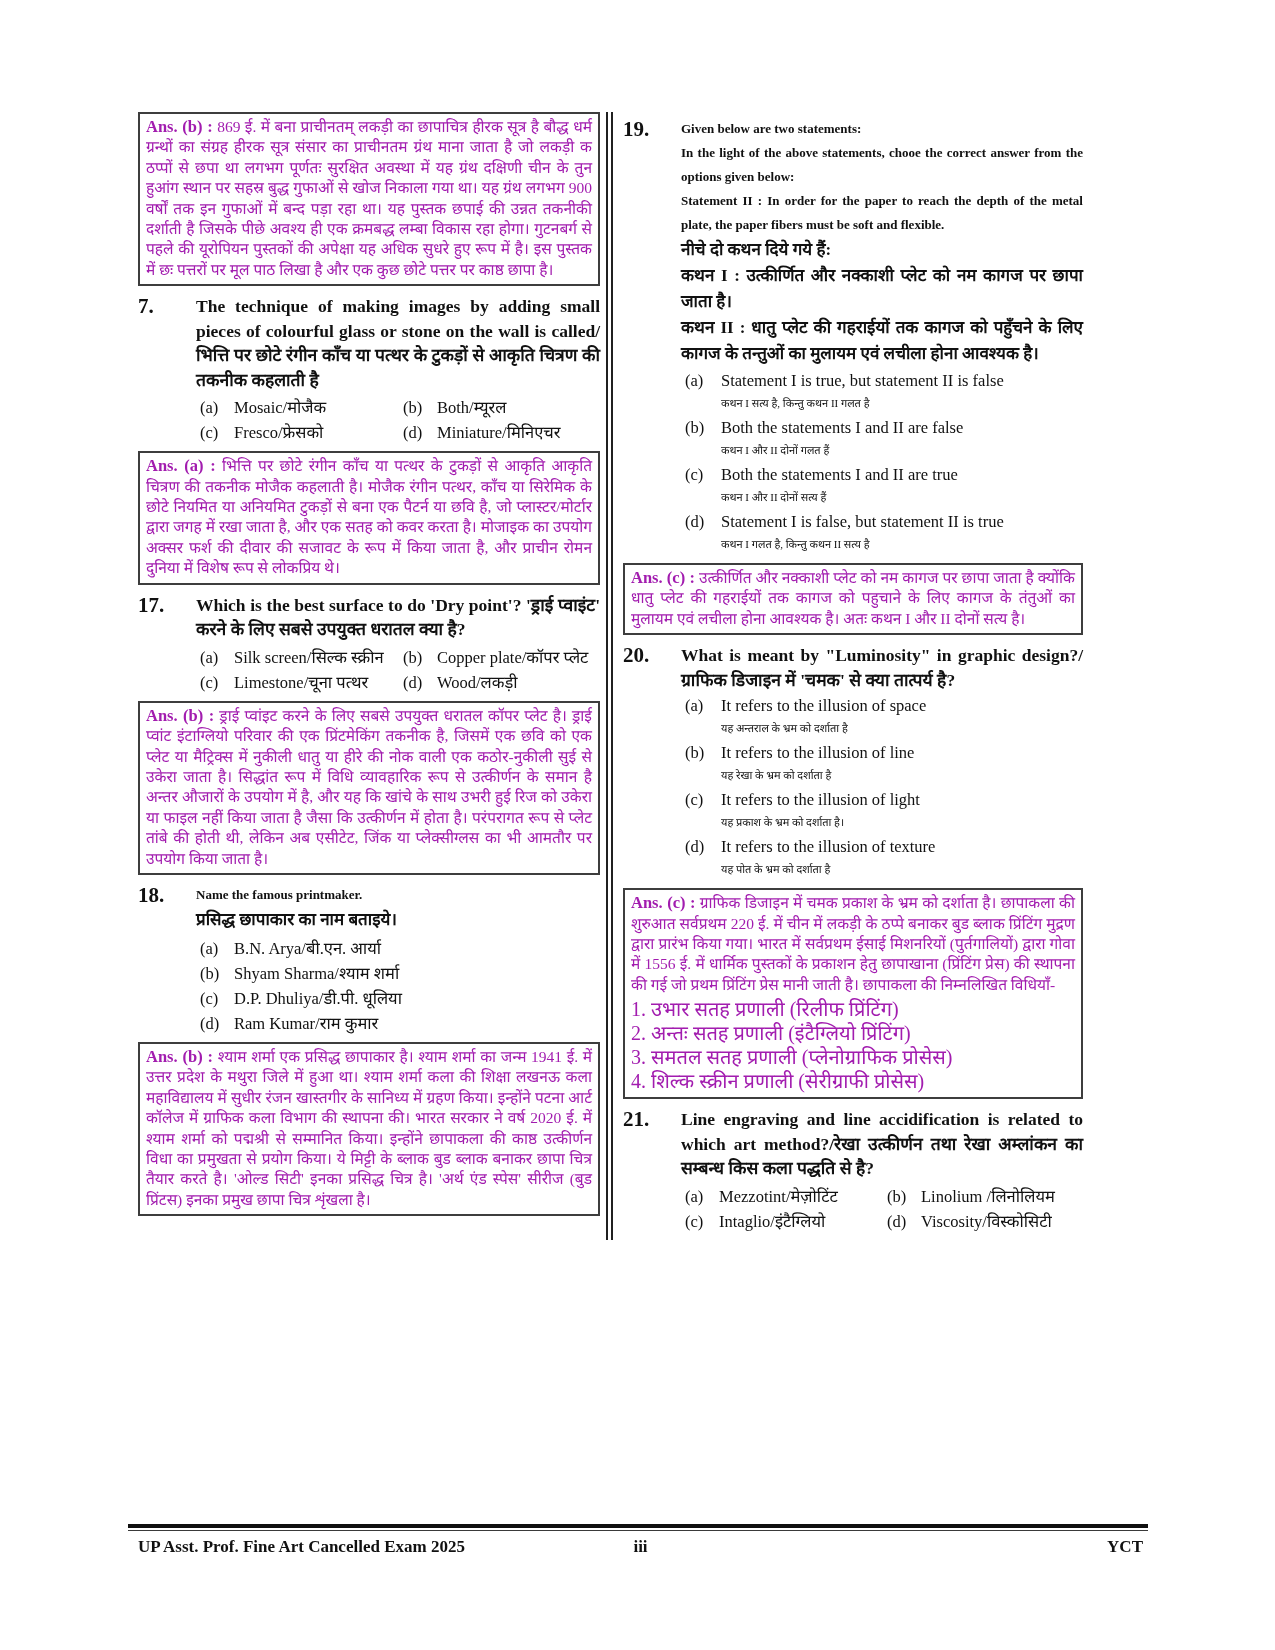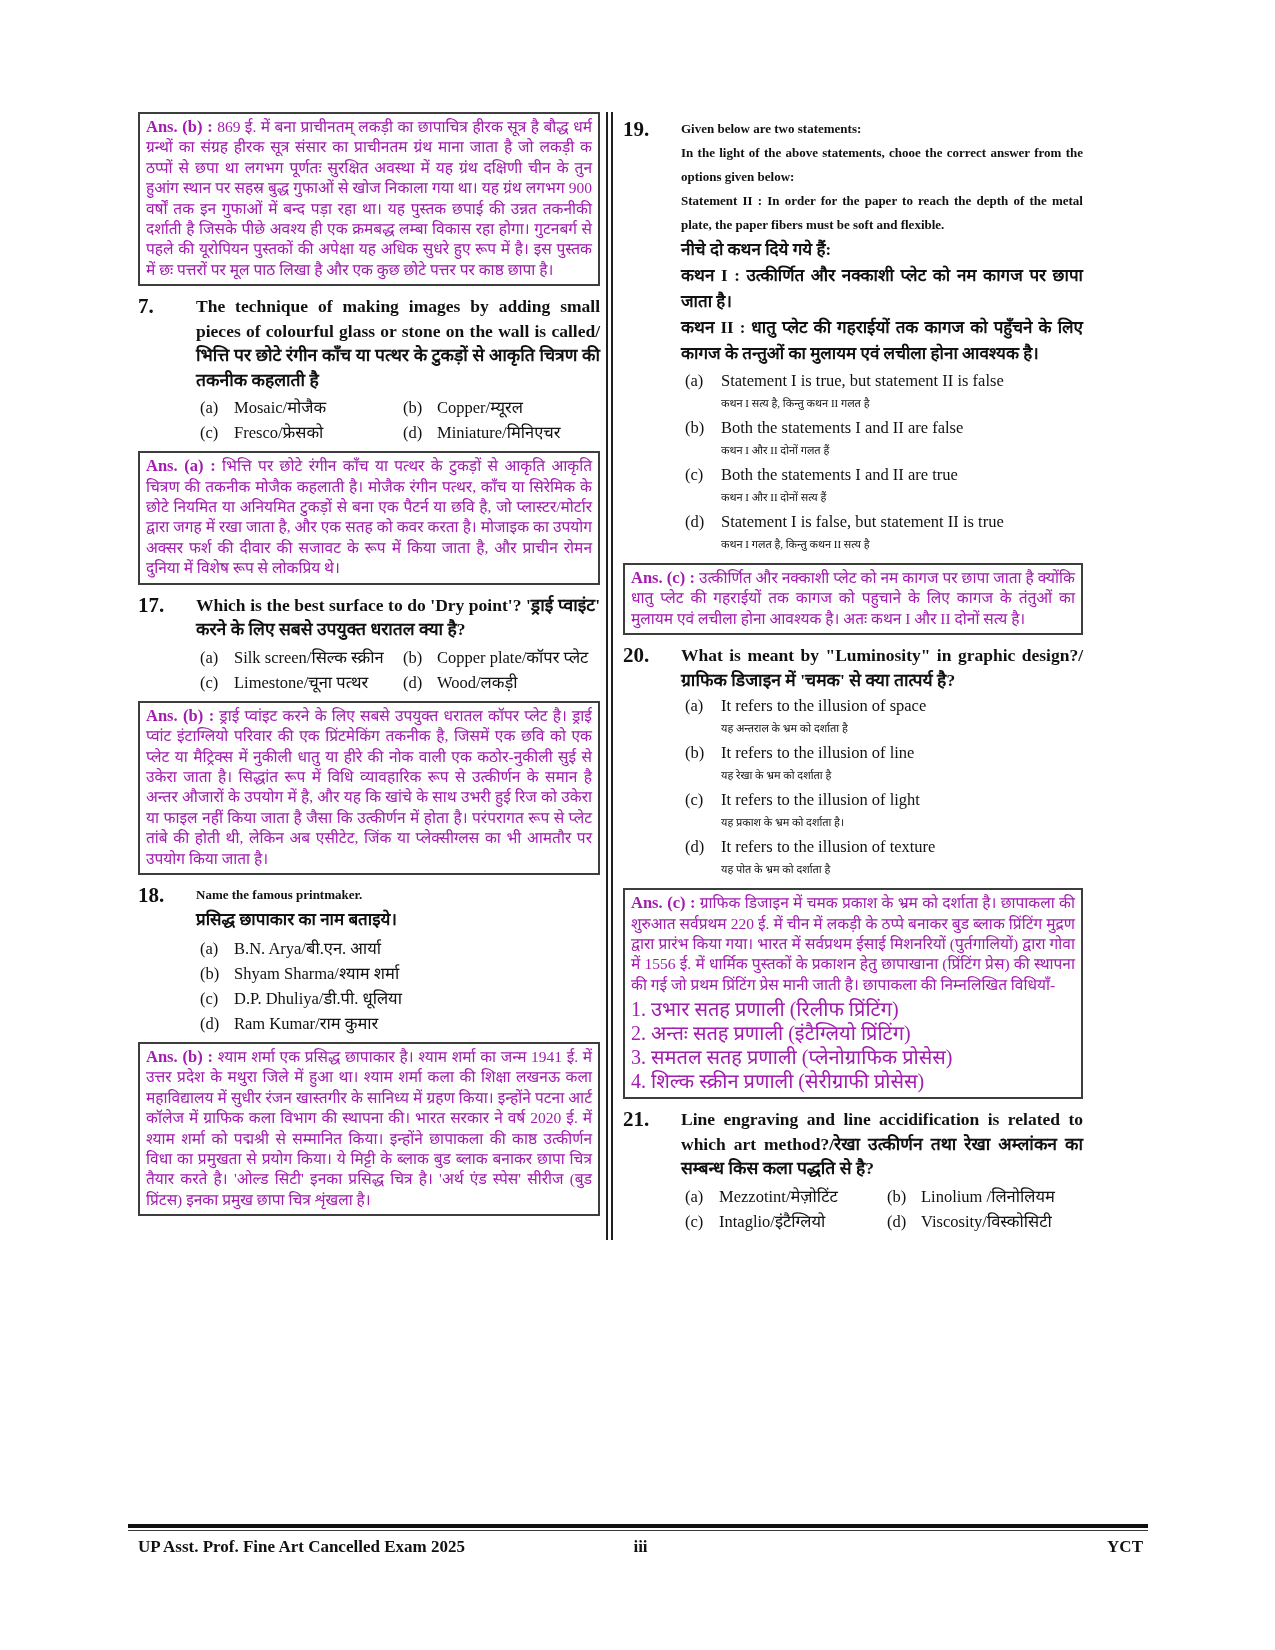--- a/index.html
+++ b/index.html
@@ -81,21 +81,21 @@
         <div class="q-num">7.</div>
         <div class="q-body">
           <div class="q-text">The technique of making images by adding small pieces of colourful glass or stone on the wall is called/भित्ति पर छोटे रंगीन काँच या पत्थर के टुकड़ों से आकृति चित्रण की तकनीक कहलाती है</div>
           <div class="options-2col">
             <div class="option">
               <span class="opt-label">(a)</span>
               <span class="opt-text">Mosaic/मोजैक</span>
             </div>
             <div class="option">
               <span class="opt-label">(b)</span>
-              <span class="opt-text">Copper/म्यूरल</span>
+              <span class="opt-text">Both/म्यूरल</span>
             </div>
             <div class="option">
               <span class="opt-label">(c)</span>
               <span class="opt-text">Fresco/फ्रेसको</span>
             </div>
             <div class="option">
               <span class="opt-label">(d)</span>
               <span class="opt-text">Miniature/मिनिएचर</span>
             </div>
           </div>

